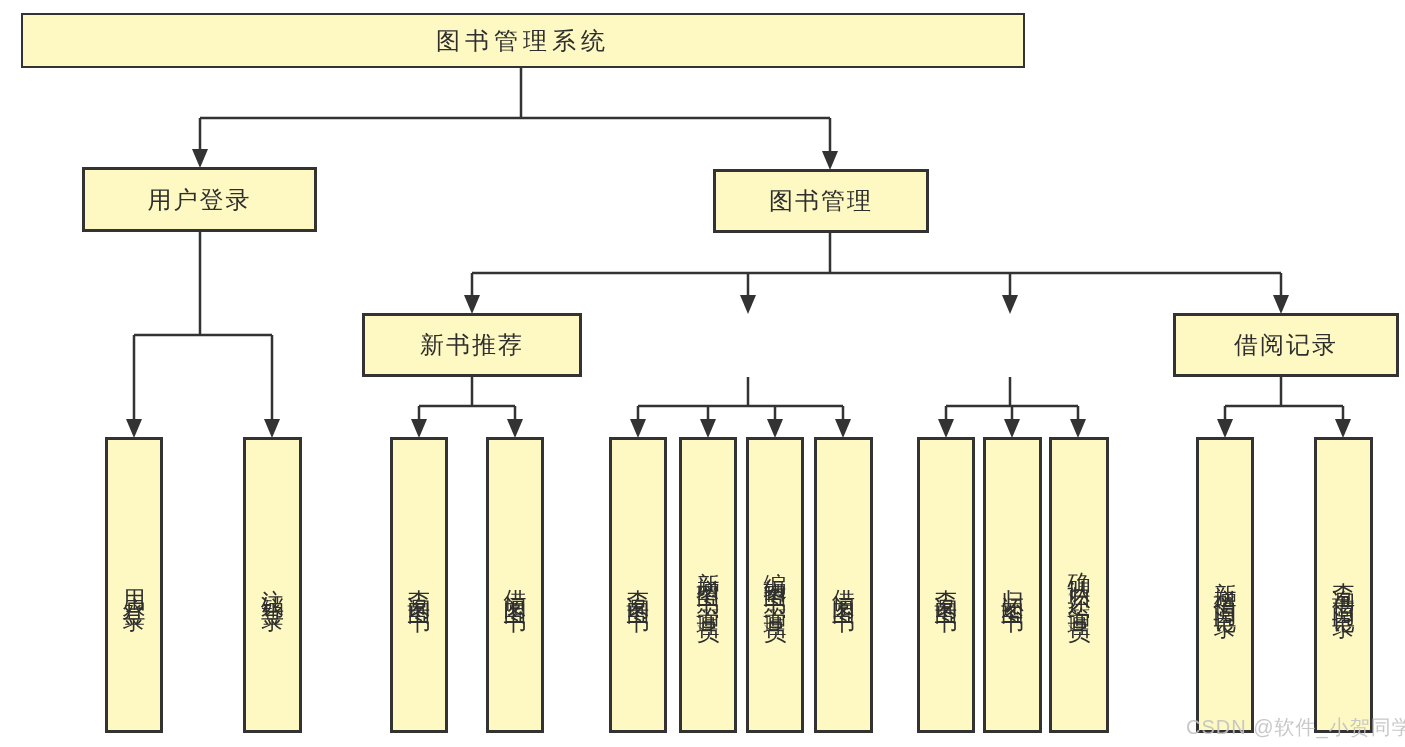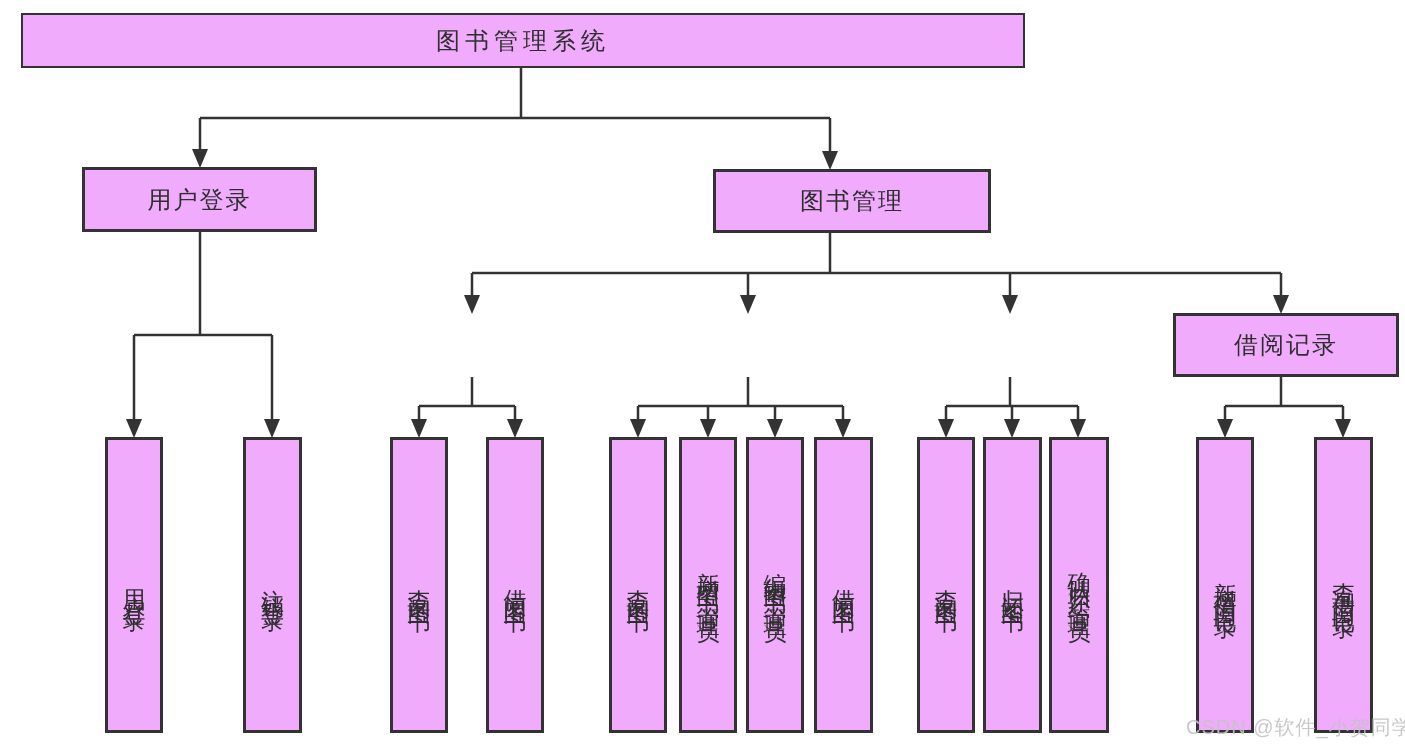--- a/index.html
+++ b/index.html
@@ -2,21 +2,21 @@
 <html><head>
 <meta charset="utf-8">
 <style>
   html,body { margin:0; padding:0; background:#ffffff; }
   .stage {
     position:relative; width:1405px; height:747px; background:#ffffff;
     font-family:"Liberation Sans", sans-serif; overflow:hidden;
   }
   .edges { position:absolute; left:0; top:0; }
   .node {
-    position:absolute; box-sizing:border-box; background:#f0abfc;
+    position:absolute; box-sizing:border-box; background:#fef9c3;
     border:3px solid #333333; color:#2e2e2e;
     display:flex; align-items:center; justify-content:center;
     font-size:24px; letter-spacing:2px; white-space:nowrap;
   }
   .node.root { border-width:2.5px; font-size:24px; letter-spacing:5px; }
   .leaf span {
     writing-mode:vertical-rl; text-orientation:mixed;
     font-size:23px; letter-spacing:7px; line-height:1;
   }
   .watermark {
@@ -70,24 +70,27 @@
     </g>
   </svg>
 
   <div class="node root" style="left:21px;top:13px;width:1004px;height:55px">
     <span>图书管理系统</span>
   </div>
 
   <div class="node" style="left:82px;top:167px;width:235px;height:65px">
     <span>用户登录</span>
   </div>
-  <div class="node" style="left:713px;top:169px;width:278px;height:64px">
+  <div class="node" style="left:713px;top:169px;width:216px;height:64px">
     <span>图书管理</span>
   </div>
 
+  <div class="node" style="left:362px;top:313px;width:220px;height:64px">
+    <span>新书推荐</span>
+  </div>
   <div class="node" style="left:1173px;top:313px;width:226px;height:64px">
     <span>借阅记录</span>
   </div>
 
   <div class="node leaf" style="left:105px;top:437px;width:58px;height:296px">
     <span>用户登录</span>
   </div>
   <div class="node leaf" style="left:243px;top:437px;width:59px;height:296px">
     <span>注销登录</span>
   </div>

